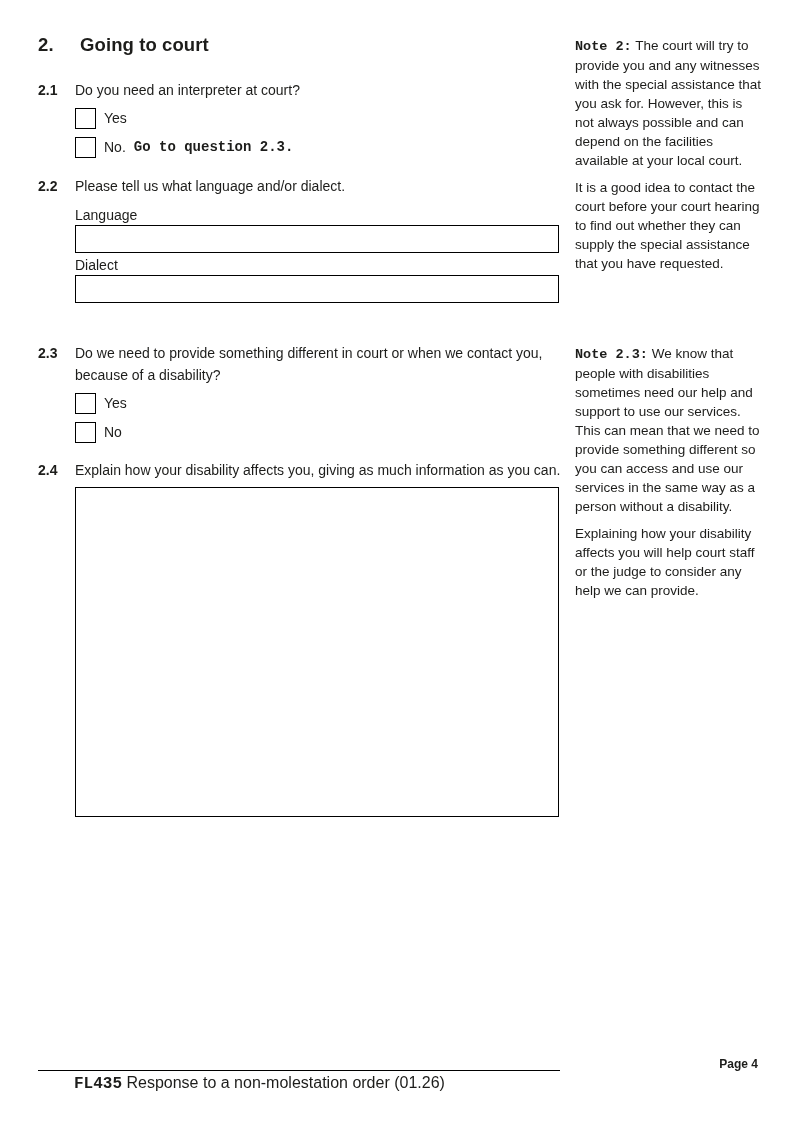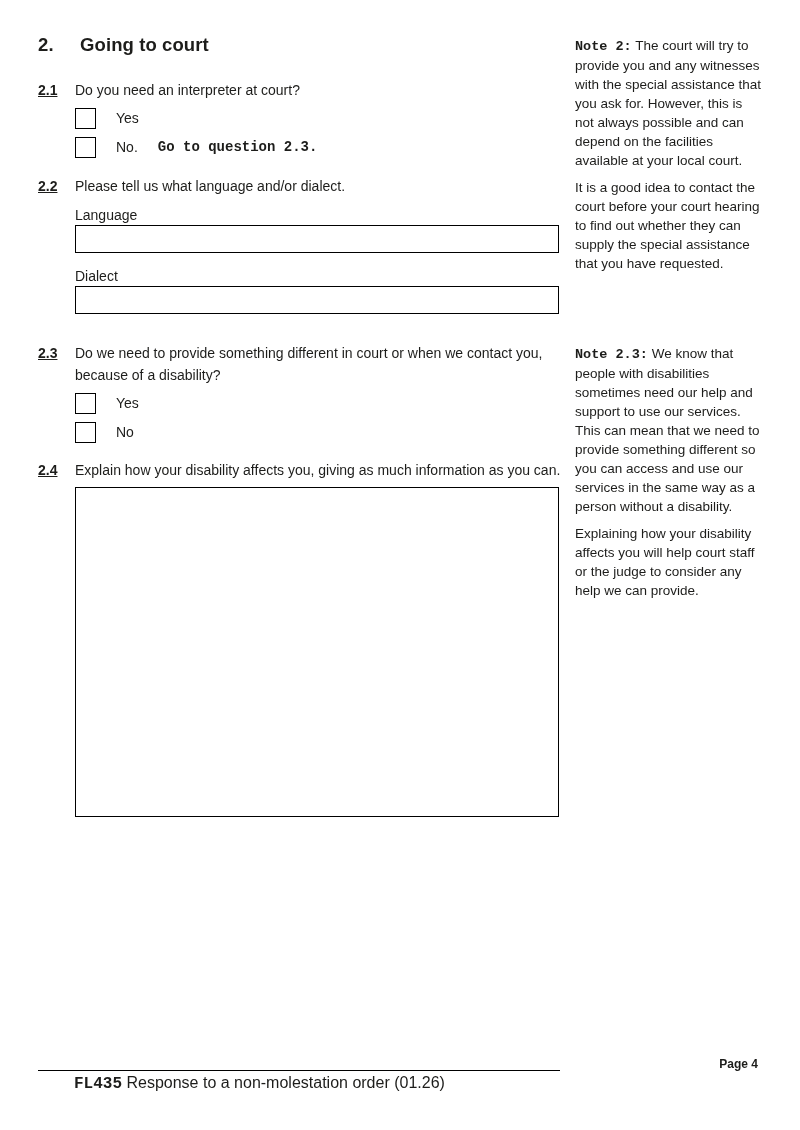--- a/index.html
+++ b/index.html
@@ -31,21 +31,20 @@
     left: 38px;
     width: 530px;
     font-size: 14px;
     line-height: 22px;
   }
   .q-num {
     position: absolute;
     left: 0; top: 0;
     font-weight: bold;
     width: 37px;
-    text-decoration: underline;
   }
   .q-content { margin-left: 37px; }
   .q-text { max-width: 493px; }
 
   
   .cb-row {
     display: flex;
     align-items: center;
     height: 28px;
     margin-top: 1px;
@@ -53,39 +52,39 @@
   .cb-row.first { margin-top: 3px; }
   .checkbox {
     width: 21px;
     height: 21px;
     border: 1.5px solid #000000;
     background: #ffffff;
     box-sizing: border-box;
     flex: 0 0 auto;
     cursor: pointer;
   }
-  .cb-label { margin-left: 20px; }
+  .cb-label { margin-left: 8px; }
   .bold { font-weight: bold; font-family: Liberation Mono, monospace; }
 
   
   .field-label { margin-top: 8px; line-height: 20px; }
   .text-input {
     display: block;
     box-sizing: border-box;
     width: 484px;
     height: 28px;
     border: 1.5px solid #000000;
     background: #ffffff;
     font-family: "Liberation Sans", sans-serif;
     font-size: 14px;
     padding: 2px 6px;
     outline: none;
     border-radius: 0;
   }
-  .field-label.second { margin-top: 13px; }
+  .field-label.second { margin-top: 2px; }
 
   .big-input {
     display: block;
     box-sizing: border-box;
     width: 484px;
     height: 330px;
     margin-top: 6px;
     border: 1.5px solid #000000;
     background: #ffffff;
     font-family: "Liberation Sans", sans-serif;

